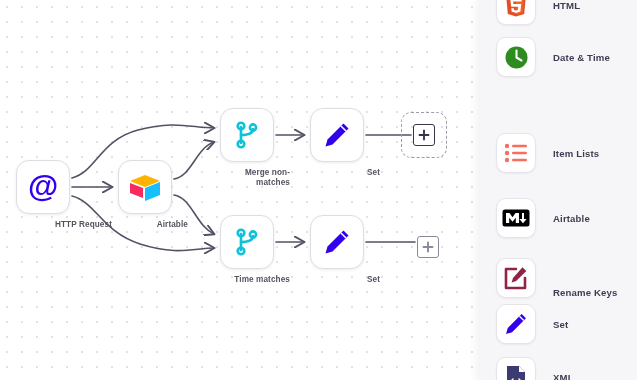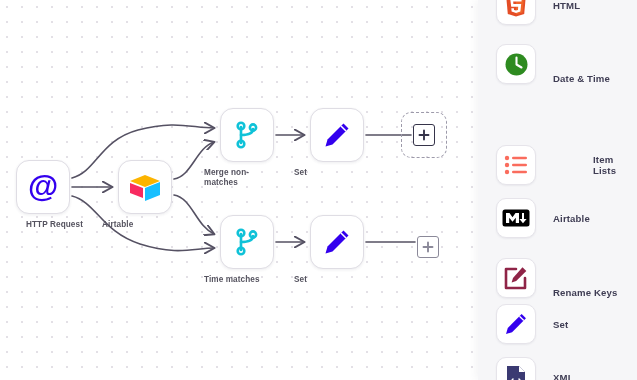--- a/index.html
+++ b/index.html
@@ -46,21 +46,21 @@
     background: #ffffff;
     border: 1.3px solid #dfdde4;
     box-shadow: 0 1px 3px rgba(60,55,80,0.09);
     display: flex;
     align-items: center;
     justify-content: center;
     box-sizing: border-box;
   }
   .node-label {
     position: absolute;
-    text-align: left;
+    text-align: right;
     font-size: 8.2px;
     color: #55535f;
     font-weight: 600;
     line-height: 1.22;
     letter-spacing: 0.1px;
     white-space: pre-line;
   }
 
   
   .plus-wrap {
@@ -250,32 +250,32 @@
       <div class="side-icon">
         <svg width="22" height="24" viewBox="0 0 22 24">
           <path d="M 1 1 L 21 1 L 19.2 21 L 11 23.4 L 2.8 21 Z" fill="#e44d26"></path>
           <path d="M 11 3 L 11 21.6 L 17.6 19.6 L 19.1 3 Z" fill="#f16529"></path>
           <path d="M 5.2 5.6 H 16.8 L 16.5 8.4 H 8.2 L 8.4 11 H 16.2 L 15.4 18.6 L 11 19.9 L 6.6 18.6 L 6.3 15.2 H 8.9 L 9.05 16.9 L 11 17.4 L 12.95 16.9 L 13.2 13.7 H 6.2 Z" fill="#ffffff"></path>
         </svg>
       </div>
       <div class="side-label">HTML</div>
     </div>
 
-    <div class="side-item" style="top:30px;align-items:flex-end;">
+    <div class="side-item" style="top:30px;">
       <div class="side-icon">
         <svg width="25" height="25" viewBox="0 0 25 25">
           <circle cx="12.5" cy="12.5" r="11" fill="#2e8b20"></circle>
           <path d="M 12.5 5.5 L 12.5 12.5 L 17.5 15.5" stroke="#ffffff" stroke-width="2.1" fill="none" stroke-linecap="round" stroke-linejoin="round"></path>
         </svg>
       </div>
       <div class="side-label">Date &amp; Time</div>
     </div>
 
 
-    <div class="side-item" style="top:138px;gap:40px;">
+    <div class="side-item" style="top:126px;">
       <div class="side-icon">
         <svg width="24" height="20" viewBox="0 0 24 20">
           <g fill="#fa6c5d">
             <circle cx="3" cy="3" r="2.2"></circle>
               <rect x="8" y="1.7" width="15" height="2.6" rx="1.3"></rect>
             <circle cx="3" cy="10" r="2.2"></circle>
               <rect x="8" y="8.7" width="15" height="2.6" rx="1.3"></rect>
             <circle cx="3" cy="17" r="2.2"></circle>
               <rect x="8" y="15.7" width="15" height="2.6" rx="1.3"></rect>
           </g>

